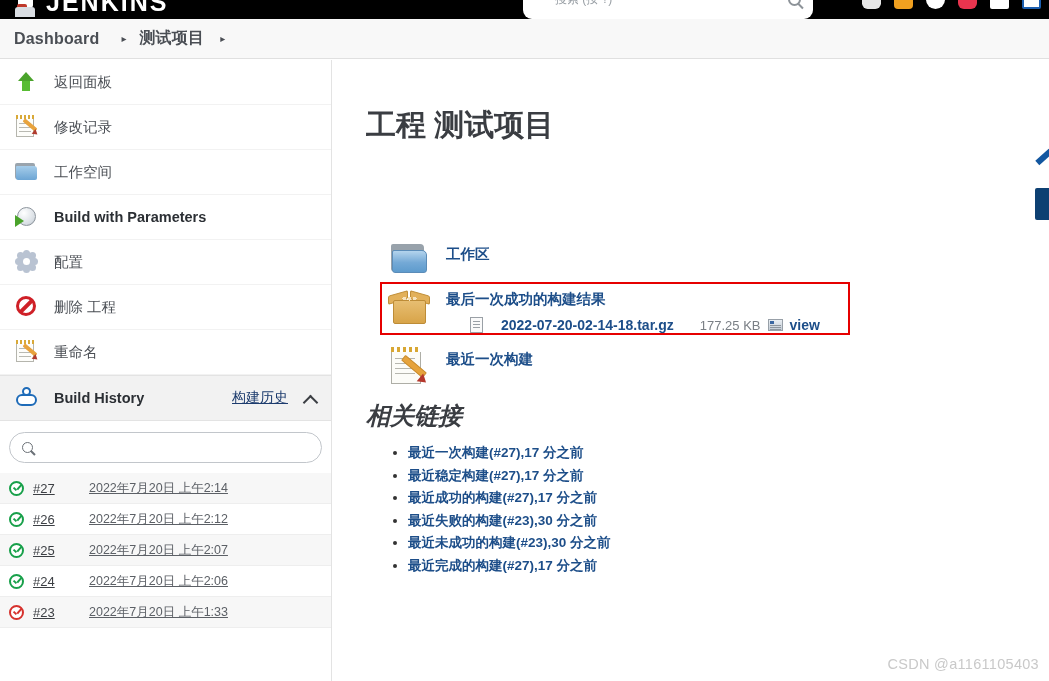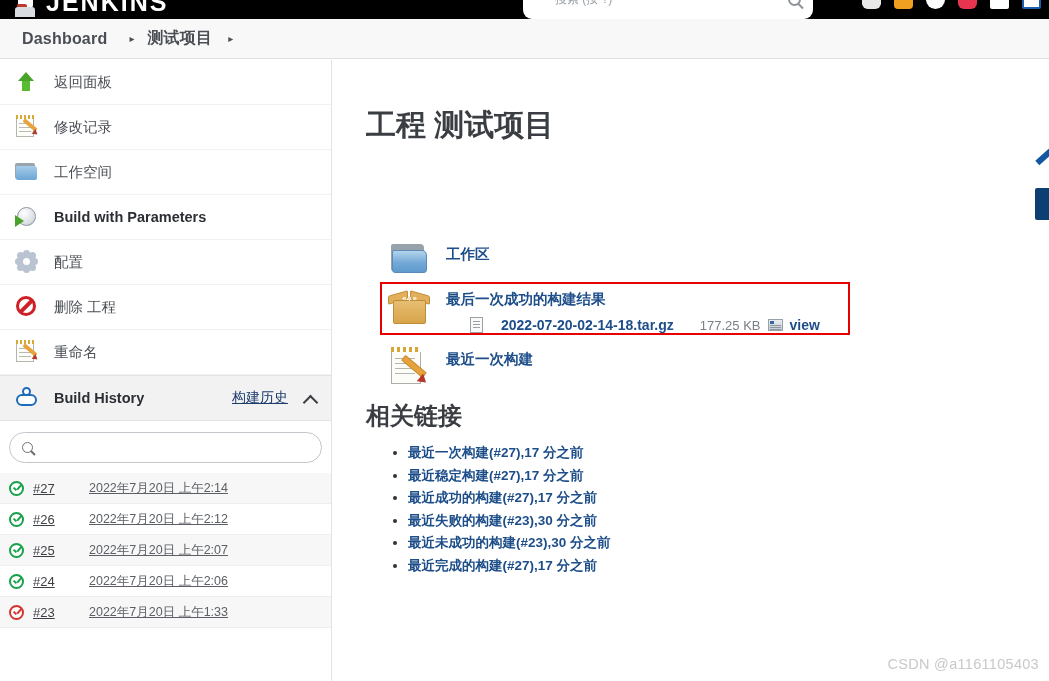--- a/index.html
+++ b/index.html
@@ -85,21 +85,21 @@
     border: 2px solid #1c5fb0;
   }
 
   
   .breadcrumb {
     position: absolute; top: 19px; left: 0;
     width: 1049px; height: 40px;
     background: #f8f8f8;
     border-bottom: 1px solid #e0e0e0;
     display: flex; align-items: center;
-    padding-left: 22px;
+    padding-left: 14px;
   }
   .crumb {
     font-size: 16px; font-weight: bold; color: #4a4e54;
     letter-spacing: .2px;
   }
   .crumb.link { color: #4a4e54; }
   .crumb-sep {
     color: #4a4e54; font-size: 10px;
     margin: 0 13px 0 16px;
   }
@@ -458,21 +458,21 @@
 
   .redbox {
     position: absolute; left: 47px; top: 222px;
     width: 470px; height: 53px;
     border: 2.5px solid #e60000;
     pointer-events: none;
   }
 
   .section-title {
     position: absolute; left: 33px; top: 340px;
-    font-size: 24px; font-weight: bold; color: #3a3d42;
+    font-size: 24px; font-weight: bold; color: #3a3d42; font-style: italic;
   }
   .links-list {
     position: absolute; left: 46px; top: 384px;
     margin: 0; padding: 0 0 0 29px;
     list-style: disc;
   }
   .links-list li {
     margin-bottom: 6.5px; line-height: 15px;
     color: #333;
   }

